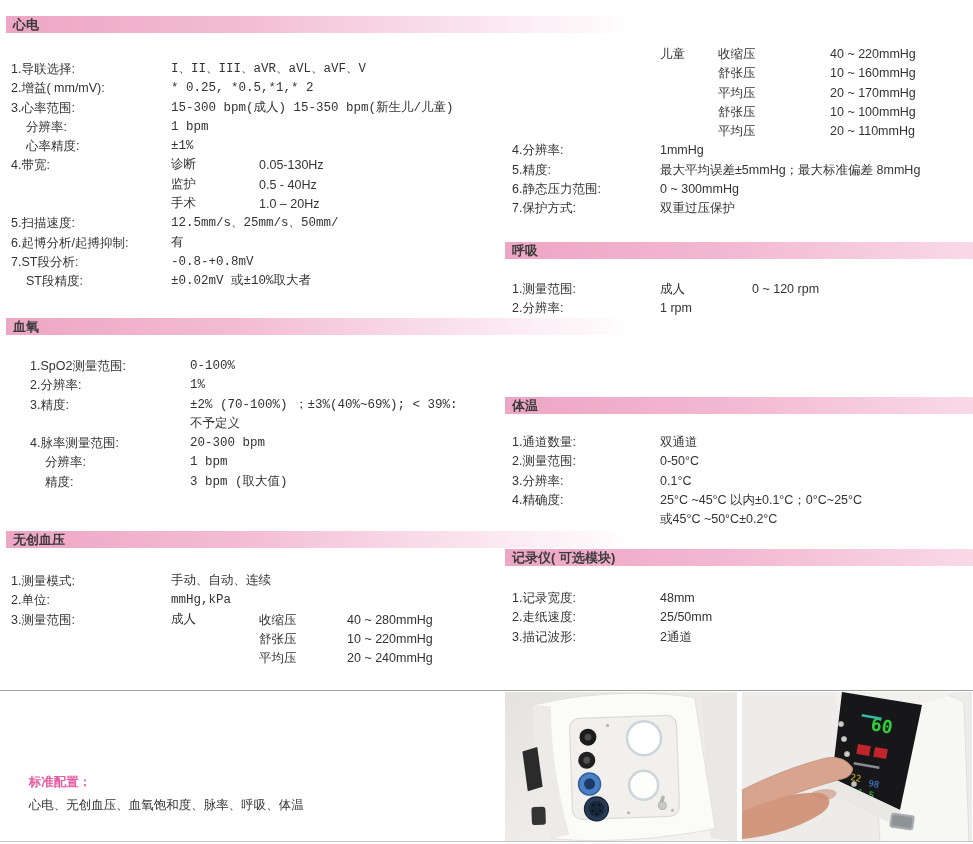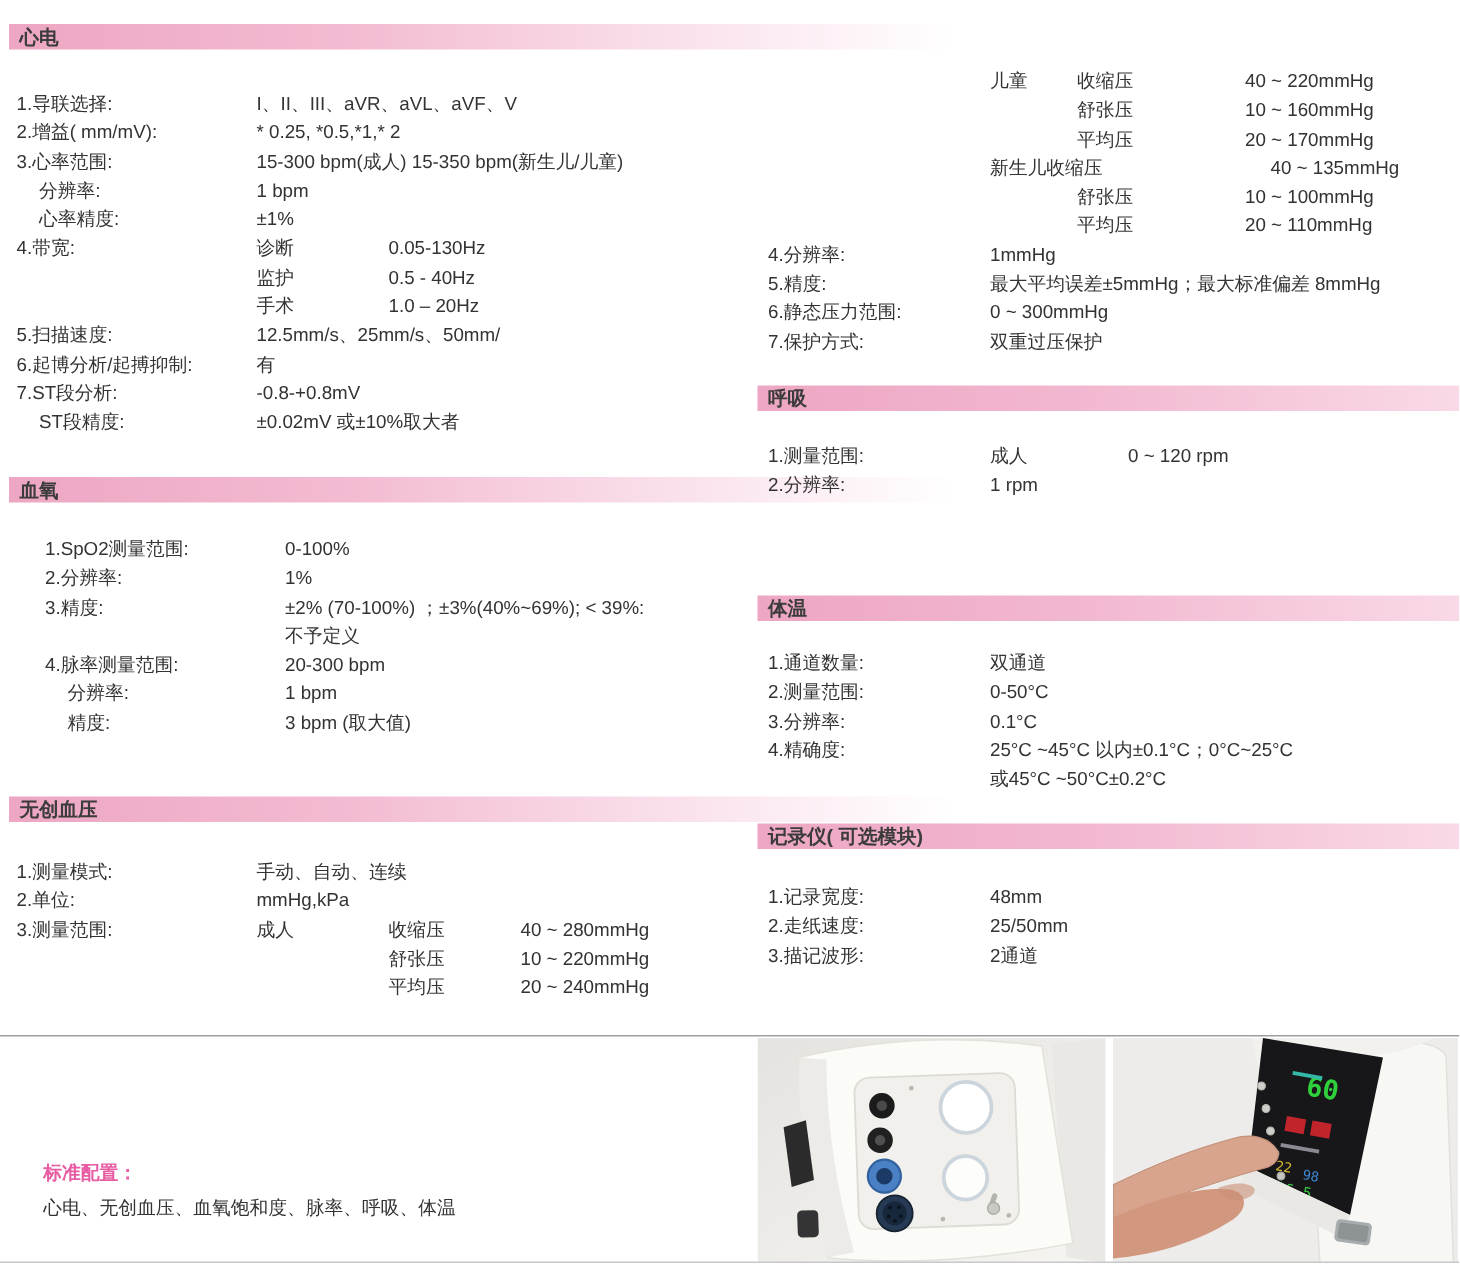--- a/index.html
+++ b/index.html
@@ -11,33 +11,33 @@
   .col-right{position:absolute;left:505px;top:0;width:468px;height:690px;}
   .sec{position:absolute;left:0;width:100%;}
   .band{height:17px;line-height:17px;font-size:13px;font-weight:bold;color:#3b3b3b;padding-left:7px;box-sizing:border-box;}
   .band-left{width:668px;background:linear-gradient(90deg,#eda6c3 0%,#f3bcd3 35%,#fae2ed 68%,#ffffff 94%);}
   .band-right{width:468px;background:linear-gradient(90deg,#eda6c3 0%,#f2b7d0 45%,#f9d9e7 100%);}
   .rows{font-size:12.5px;color:#333;}
   .row{display:flex;line-height:19.3px;white-space:pre;}
   .cell{flex:0 0 auto;}
   .col-left .rows{padding-left:5px;width:560px;}
   .col-left .c0{width:160px;box-sizing:border-box;}
-  .col-left .c1{min-width:88px;}
+  .col-left .c1{min-width:88px;font-family:Liberation Mono, monospace;}
   .col-left .c2{min-width:88px;}
   .row.indent .c0{padding-left:15px;}
   .col-right .rows{padding-left:7px;width:461px;}
   .col-right .c0{width:148px;box-sizing:border-box;}
   .col-right .c1{min-width:58px;}
   .col-right .c2{min-width:112px;}
   .sec-resp .c1{min-width:92px;}
   .sec-ecg{top:16px;}  .sec-ecg .rows{margin-top:27px;}
   .sec-spo2{top:318px;} .sec-spo2 .rows{margin-top:22px;padding-left:24px;}
   .sec-nibp{top:511px;margin-top:20px;} .sec-nibp .rows{margin-top:24px;}
   .sec-cont{top:45px;}
-  .sec-resp{top:257px;} .sec-resp .rows{margin-top:21px;}
+  .sec-resp{top:242px;} .sec-resp .rows{margin-top:21px;}
   .sec-temp{top:397px;} .sec-temp .rows{margin-top:19px;}
   .sec-rec{top:549px;}  .sec-rec .rows{margin-top:23px;}
   .divider{position:absolute;left:0;top:690px;width:973px;height:1px;background:#9e9e9e;}
   .bottom-line{position:absolute;left:0;top:841px;width:973px;height:1px;background:#c8c8c8;}
   .footer{position:absolute;left:8px;top:748px;}
   .config-line{line-height:23px;font-size:12.5px;white-space:pre;}
   .config-label{color:#e75ca2;font-weight:bold;margin-right:10px;}
   .config-text{color:#333;}
   .photo{position:absolute;display:block;}
   .photo-a{left:505px;top:692px;width:232px;height:150px;}
@@ -100,21 +100,20 @@
 
   </div>
 
   <div class="col-right">
 
     <section class="sec sec-cont">
       <div class="rows">
           <div class="row"><span class="cell c0"></span><span class="cell c1">儿童</span><span class="cell c2">收缩压</span><span class="cell c3">40 ~ 220mmHg</span></div>
           <div class="row"><span class="cell c0"></span><span class="cell c1"></span><span class="cell c2">舒张压</span><span class="cell c3">10 ~ 160mmHg</span></div>
           <div class="row"><span class="cell c0"></span><span class="cell c1"></span><span class="cell c2">平均压</span><span class="cell c3">20 ~ 170mmHg</span></div>
-          <div class="row"><span class="cell c0"></span><span class="cell c1">新生儿收缩压</span><span class="cell c2"></span><span class="cell c3">40 ~ 135mmHg</span></div>
           <div class="row"><span class="cell c0"></span><span class="cell c1"></span><span class="cell c2">舒张压</span><span class="cell c3">10 ~ 100mmHg</span></div>
           <div class="row"><span class="cell c0"></span><span class="cell c1"></span><span class="cell c2">平均压</span><span class="cell c3">20 ~ 110mmHg</span></div>
           <div class="row"><span class="cell c0">4.分辨率:</span><span class="cell c1">1mmHg</span></div>
           <div class="row"><span class="cell c0">5.精度:</span><span class="cell c1">最大平均误差±5mmHg；最大标准偏差 8mmHg</span></div>
           <div class="row"><span class="cell c0">6.静态压力范围:</span><span class="cell c1">0 ~ 300mmHg</span></div>
           <div class="row"><span class="cell c0">7.保护方式:</span><span class="cell c1">双重过压保护</span></div>
         </div>
     </section>
 
     <section class="sec sec-resp">

